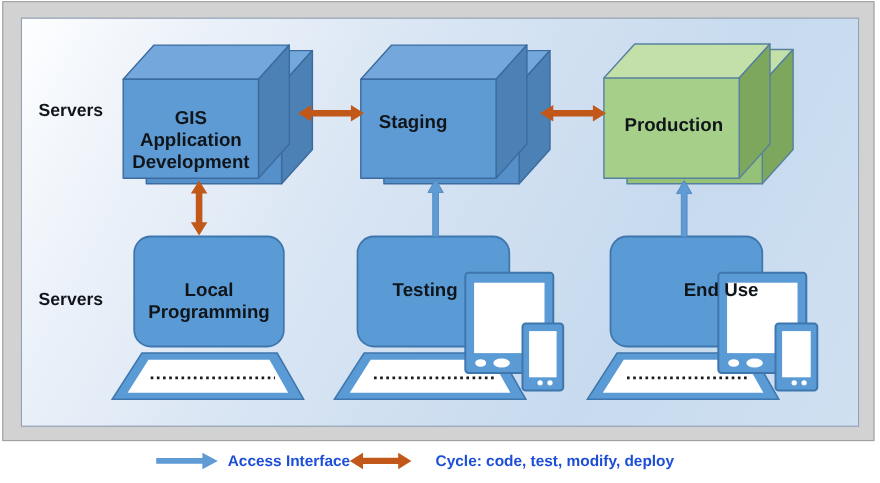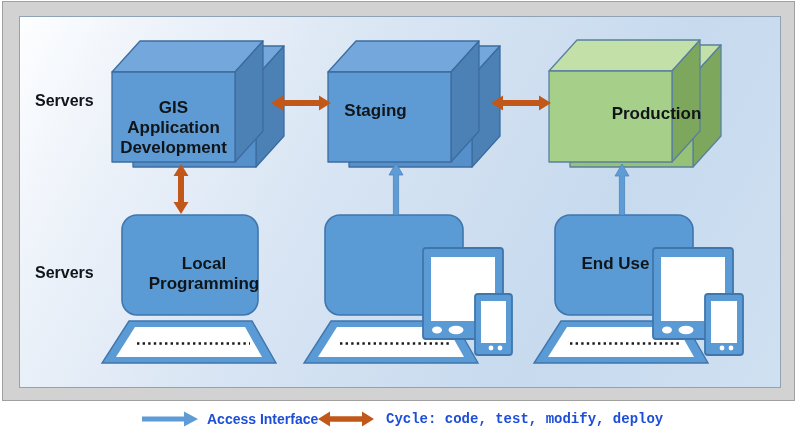--- a/index.html
+++ b/index.html
@@ -114,21 +114,22 @@
     <polygon fill="#5f9bd5" points="142,416.4 184,416.4 184,411.5 198,419 184,426.5 184,421.6 142,421.6"></polygon>
     <polygon fill="#c2571a" points="318,419 330,411.5 330,416.2 362,416.2 362,411.5 374,419 362,426.5 362,421.8 330,421.8 330,426.5"></polygon>
   </svg>
 
   <div class="lbl row-lbl" style="left:35px;top:91px;">Servers</div>
   <div class="lbl row-lbl" style="left:35px;top:263px;">Servers</div>
 
   <div class="lbl node-lbl" style="left:112px;top:98px;width:123px;">GIS Application
 Development</div>
   <div class="lbl node-lbl" style="left:314px;top:101px;width:123px;">Staging</div>
-  <div class="lbl node-lbl" style="left:551px;top:104px;width:123px;margin-left:44px;">Production</div>
+  <div class="lbl node-lbl" style="left:551px;top:104px;width:123px;">Production</div>
 
-  <div class="lbl node-lbl" style="left:136px;top:254px;width:136px;">Local Programming</div>
-  <div class="lbl node-lbl" style="left:557px;top:254px;width:117px;">End Use</div>
+  <div class="lbl node-lbl" style="left:122px;top:254px;width:136px;">Local Programming</div>
+  <div class="lbl node-lbl" style="left:328px;top:254px;width:117px;">Testing</div>
+  <div class="lbl node-lbl" style="left:557px;top:254px;width:117px;padding-left:40px;">End Use</div>
 
   <div class="legend-lbl" style="left:207px;top:411px;">Access Interface</div>
-  <div class="legend-lbl" style="left:386px;top:411px;font-family:Liberation Mono, monospace;">Cycle: code, test, modify, deploy</div>
+  <div class="legend-lbl" style="left:396px;top:411px;">Cycle: code, test, modify, deploy</div>
 
 </div>
 
 </body></html>

